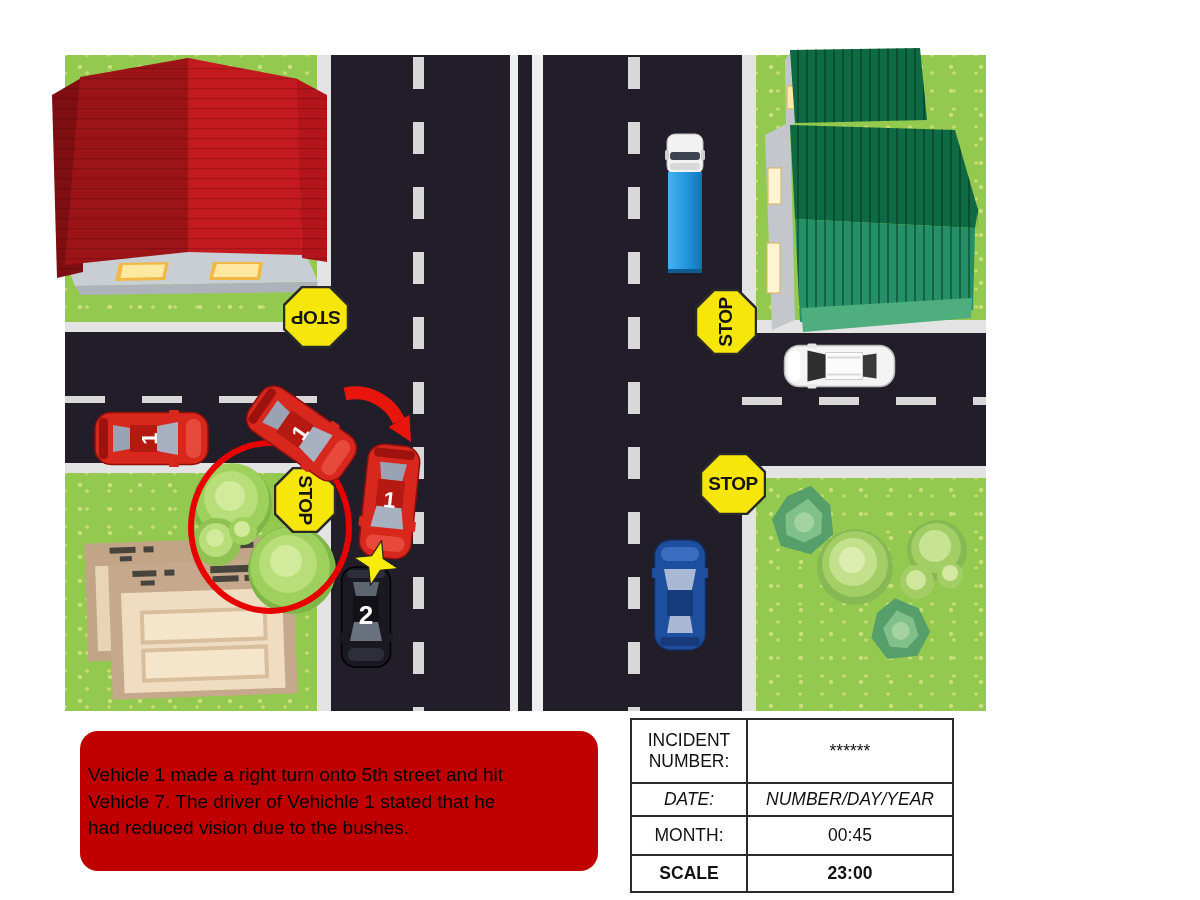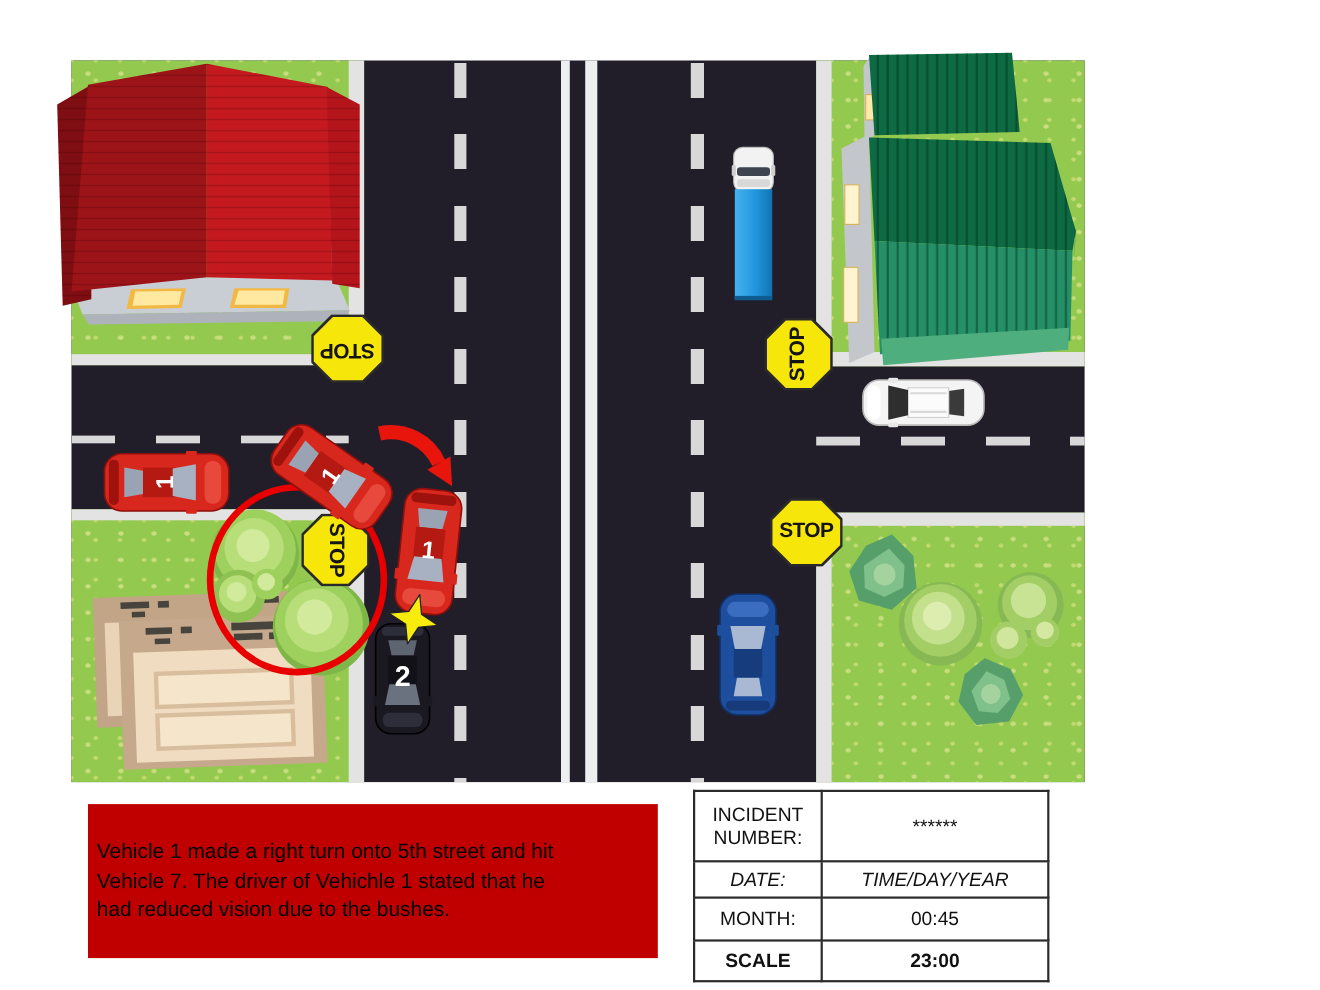--- a/index.html
+++ b/index.html
@@ -29,21 +29,21 @@
   .sign span{position:absolute;left:0;right:0;top:50%;transform:translateY(-52%);
              text-align:center;font-weight:bold;font-size:19px;letter-spacing:-0.5px;color:#151515;}
 
   
   .veh{transform-origin:50% 50%;}
   .vlabel{position:absolute;left:0;right:0;top:50%;transform:translateY(-56%);
           text-align:center;color:#fff;font-weight:bold;}
 
   
   .note{left:80px;top:731px;width:518px;height:140px;background:#c00000;color:#000;
-        font-size:19px;line-height:26.5px;padding:31px 8px 0 8px;box-sizing:border-box;}
+        font-size:19px;line-height:26.5px;padding:31px 8px 0 8px;box-sizing:border-box;border-radius:18px;}
 
   
   .itable{left:630px;top:718px;border-collapse:collapse;background:#fff;}
   .itable td{border:2px solid #2b2b2b;font-size:17.5px;color:#111;text-align:center;
              vertical-align:middle;padding:2px 4px;}
   .itable .c1{width:106px;} .itable .c2{width:196px;}
   .r1 td{height:58px;} .r2 td{height:27px;font-style:italic;} .r3 td{height:33px;} .r4 td{height:31px;font-weight:bold;}
 </style>
 </head>
 <body>
@@ -326,21 +326,21 @@
   </div>
 
   <table class="a itable">
     <tbody>
         <tr class="r1">
       <td class="c1">INCIDENT NUMBER:</td>
       <td class="c2">******</td>
     </tr>
     <tr class="r2">
       <td class="c1">DATE:</td>
-      <td class="c2">TIME/DAY/YEAR</td>
+      <td class="c2">NUMBER/DAY/YEAR</td>
     </tr>
     <tr class="r3">
       <td class="c1">MONTH:</td>
       <td class="c2">00:45</td>
     </tr>
     <tr class="r4">
       <td class="c1">SCALE</td>
       <td class="c2">23:00</td>
     </tr>
   </tbody>

